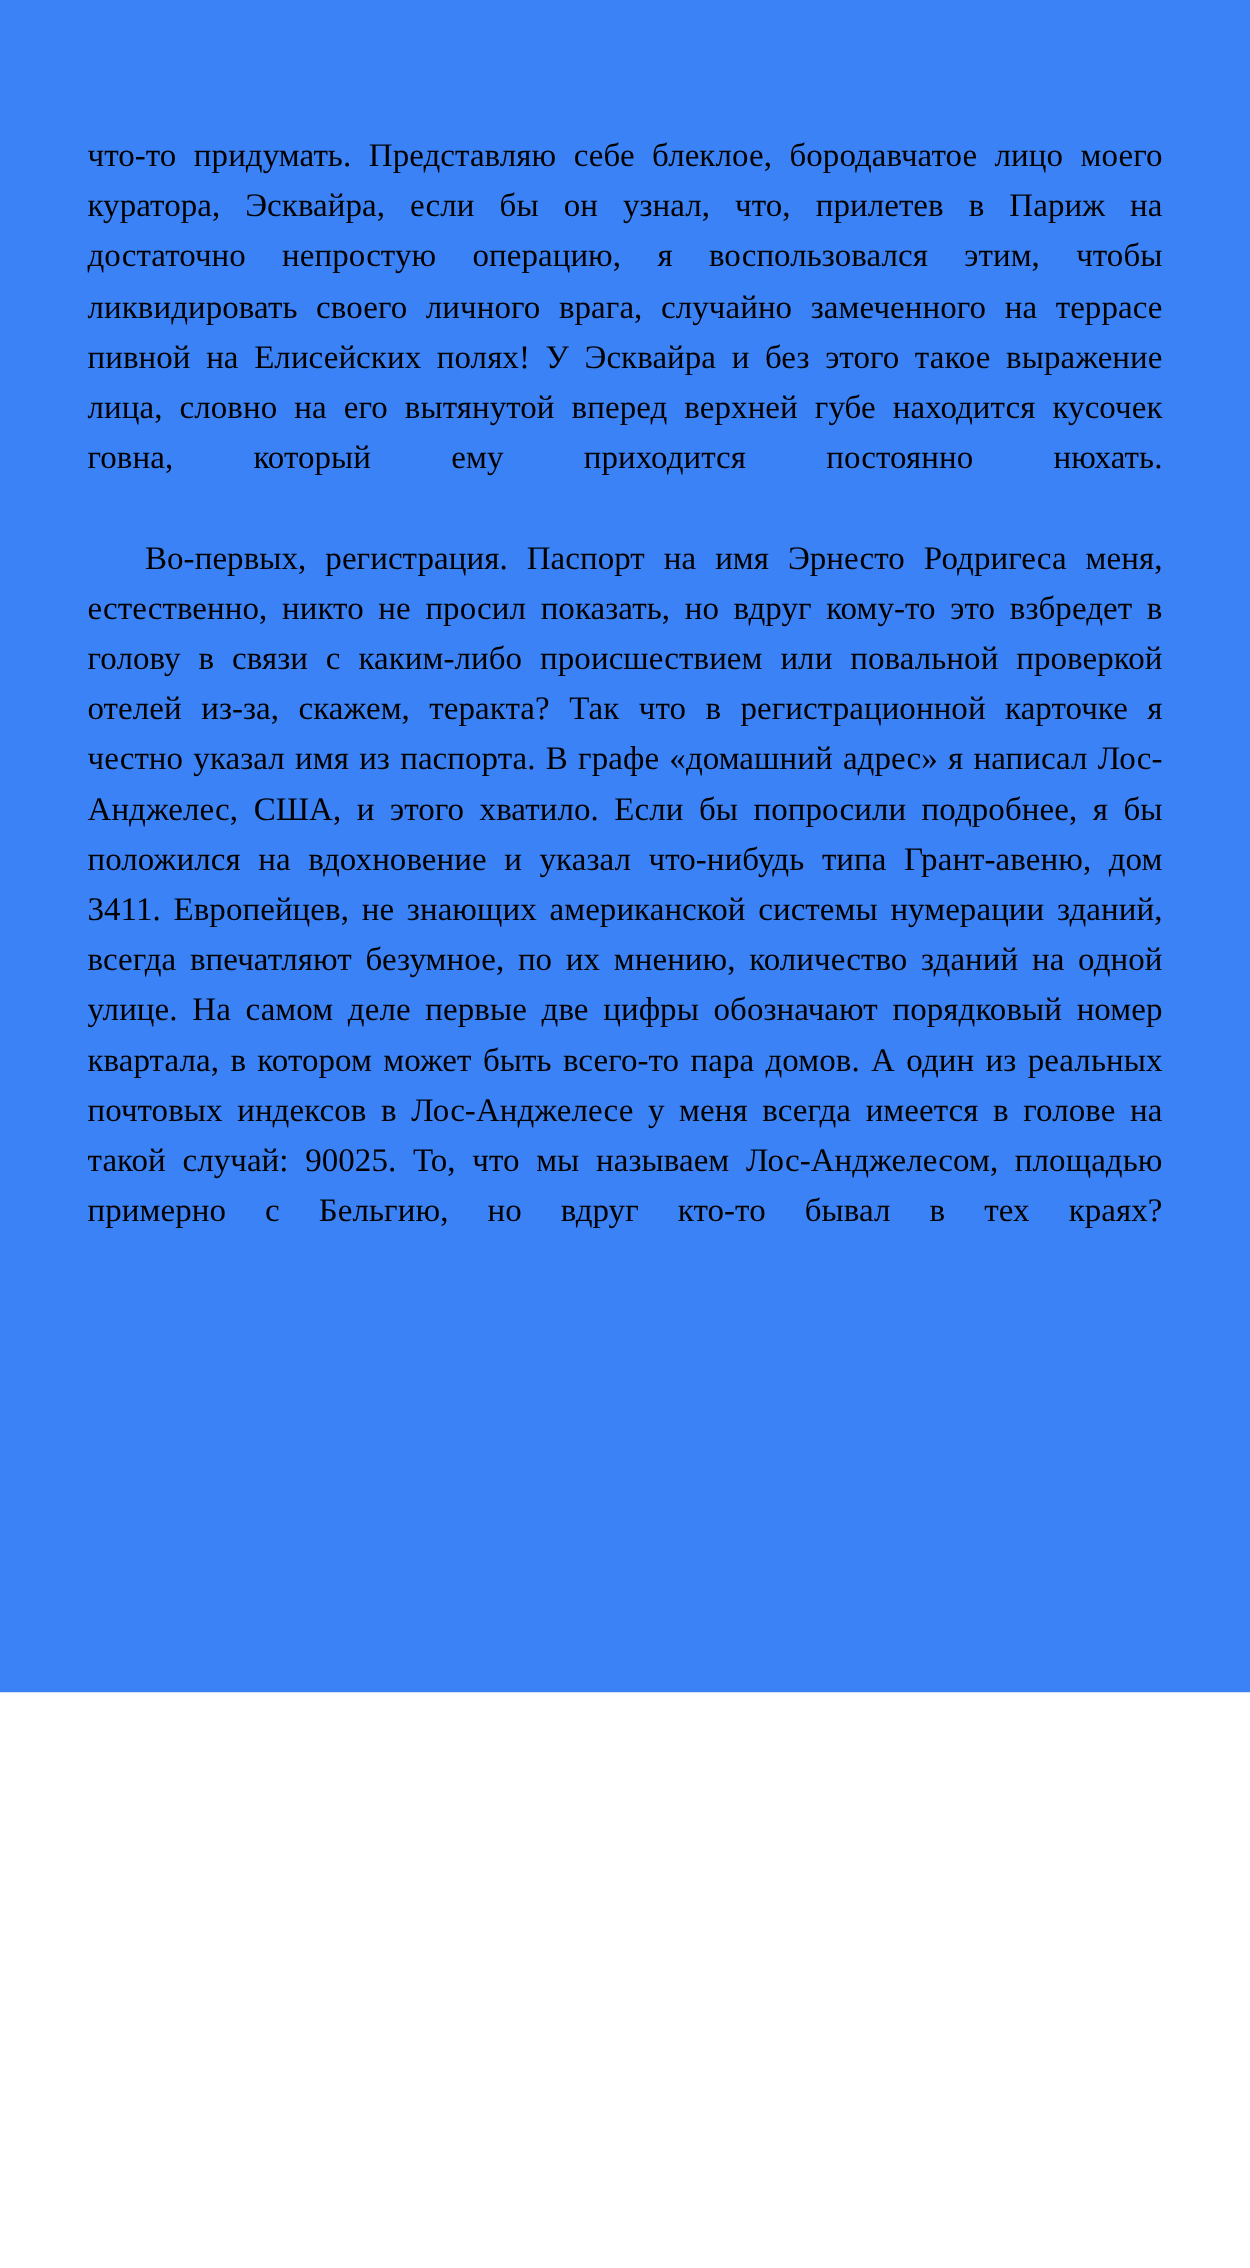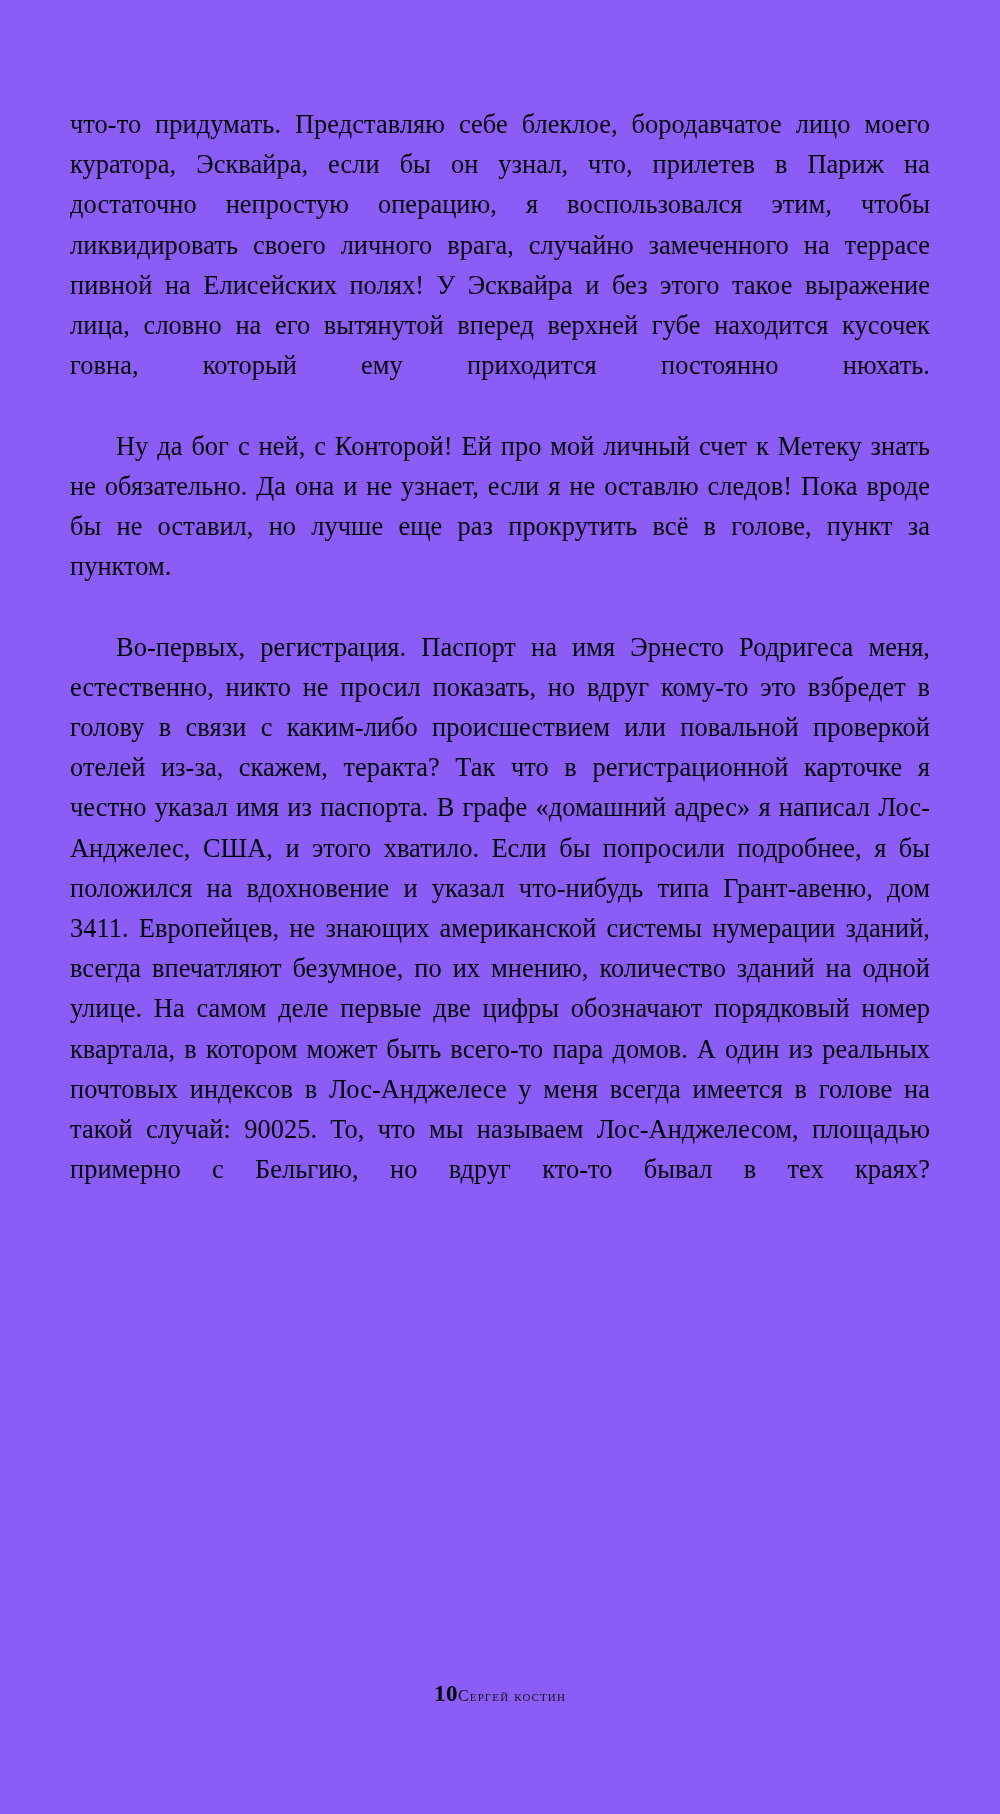--- a/index.html
+++ b/index.html
@@ -8,23 +8,23 @@
     padding: 0;
     background: #ffffff;
   }
   body {
     font-family: "Liberation Serif", "DejaVu Serif", serif;
     color: #000000;
   }
   .page {
     position: relative;
     width: 1000px;
-    height: 1814px;
+    height: 1354px;
     margin: 0 auto;
-    background: #8b5cf6;
+    background: #3b82f6;
     overflow: hidden;
     box-sizing: border-box;
   }
   .text-block {
     position: absolute;
     left: 70px;
     top: 104px;
     width: 860px;
   }
   .para {
@@ -73,21 +73,20 @@
   }
   .running-head::first-letter { text-transform: none; }
 </style>
 </head>
 <body>
 
 <div class="page">
 
   <div class="text-block">
     <p class="para">что-то придумать. Представляю себе блеклое, бородавчатое лицо моего куратора, Эсквайра, если бы он узнал, что, прилетев в Париж на достаточно непростую операцию, я воспользовался этим, чтобы ликвидировать своего личного врага, случайно замеченного на террасе пивной на Елисейских полях! У Эсквайра и без этого такое выражение лица, словно на его вытянутой вперед верхней губе находится кусочек говна, который ему приходится постоянно нюхать.</p>
-    <p class="para indent">Ну да бог с ней, с Конторой! Ей про мой личный счет к Метеку знать не обязательно. Да она и не узнает, если я не оставлю следов! Пока вроде бы не оставил, но лучше еще раз прокрутить всё в голове, пункт за пунктом.</p>
     <p class="para indent">Во-первых, регистрация. Паспорт на имя Эрнесто Родригеса меня, естественно, никто не просил показать, но вдруг кому-то это взбредет в голову в связи с каким-либо происшествием или повальной проверкой отелей из-за, скажем, теракта? Так что в регистрационной карточке я честно указал имя из паспорта. В графе «домашний адрес» я написал Лос-Анджелес, США, и этого хватило. Если бы попросили подробнее, я бы положился на вдохновение и указал что-нибудь типа Грант-авеню, дом 3411. Европейцев, не знающих американской системы нумерации зданий, всегда впечатляют безумное, по их мнению, количество зданий на одной улице. На самом деле первые две цифры обозначают порядковый номер квартала, в котором может быть всего-то пара домов. А один из реальных почтовых индексов в Лос-Анджелесе у меня всегда имеется в голове на такой случай: 90025. То, что мы называем Лос-Анджелесом, площадью примерно с Бельгию, но вдруг кто-то бывал в тех краях?</p>
   </div>
 
   <div class="footer">
     <div class="folio">10</div>
     <div class="running-head">Сергей Костин</div>
   </div>
 
 </div>
 

